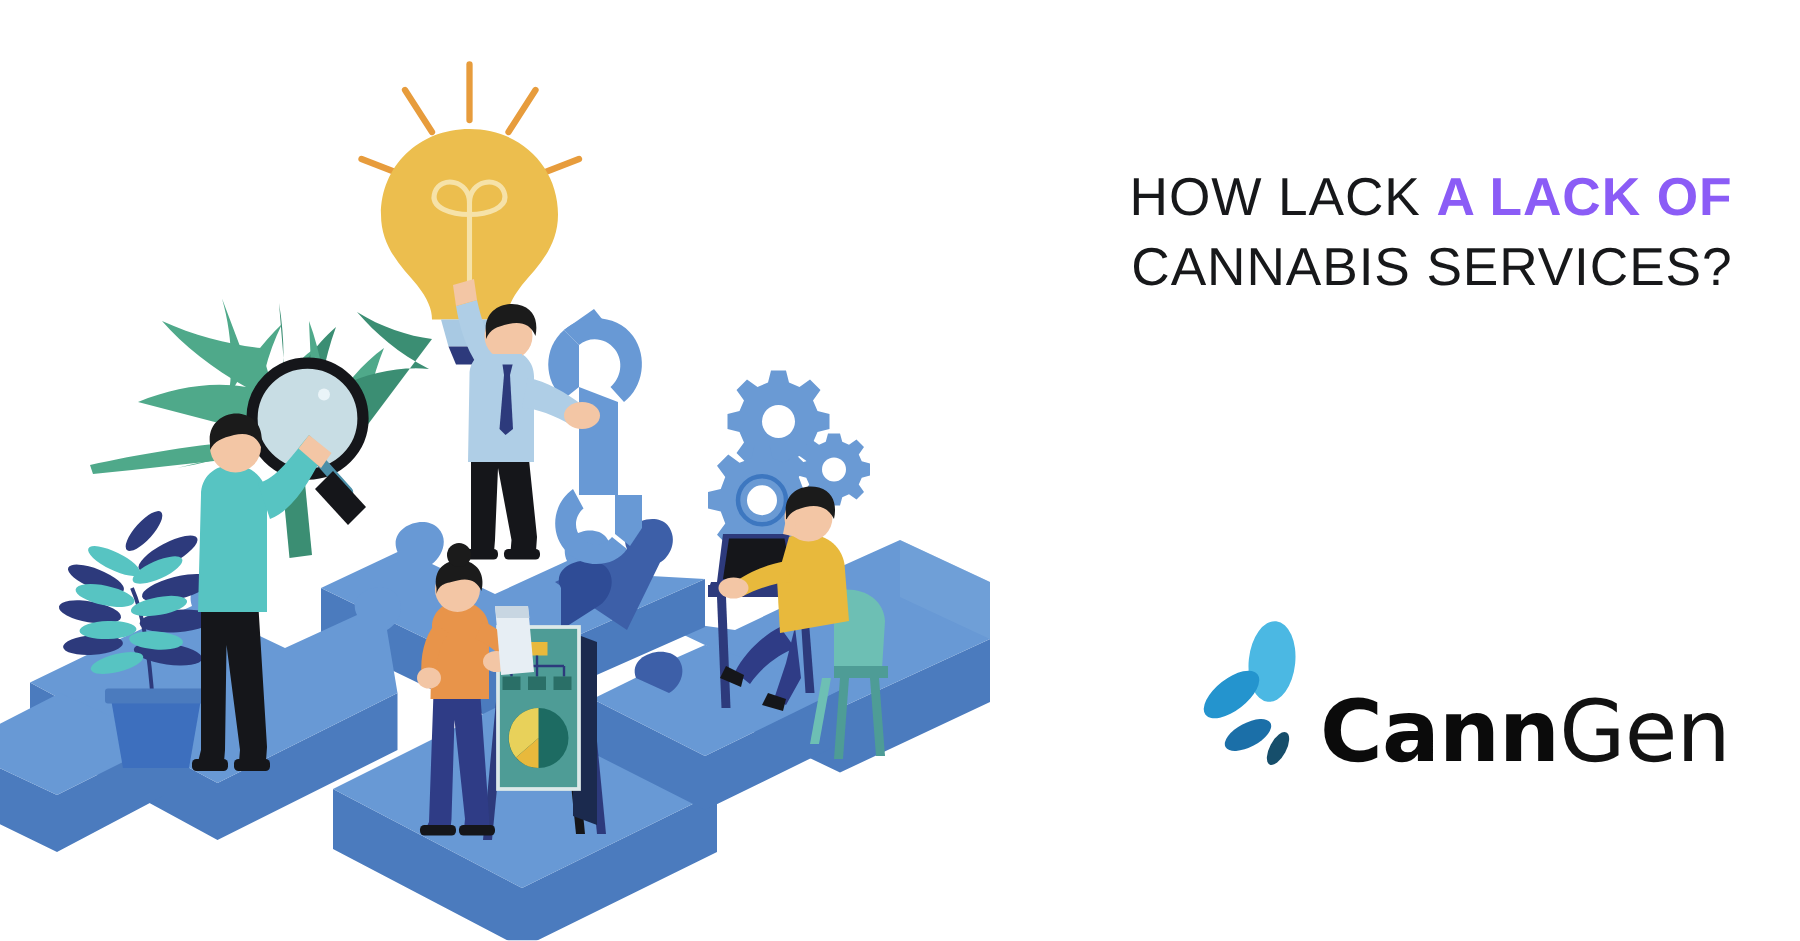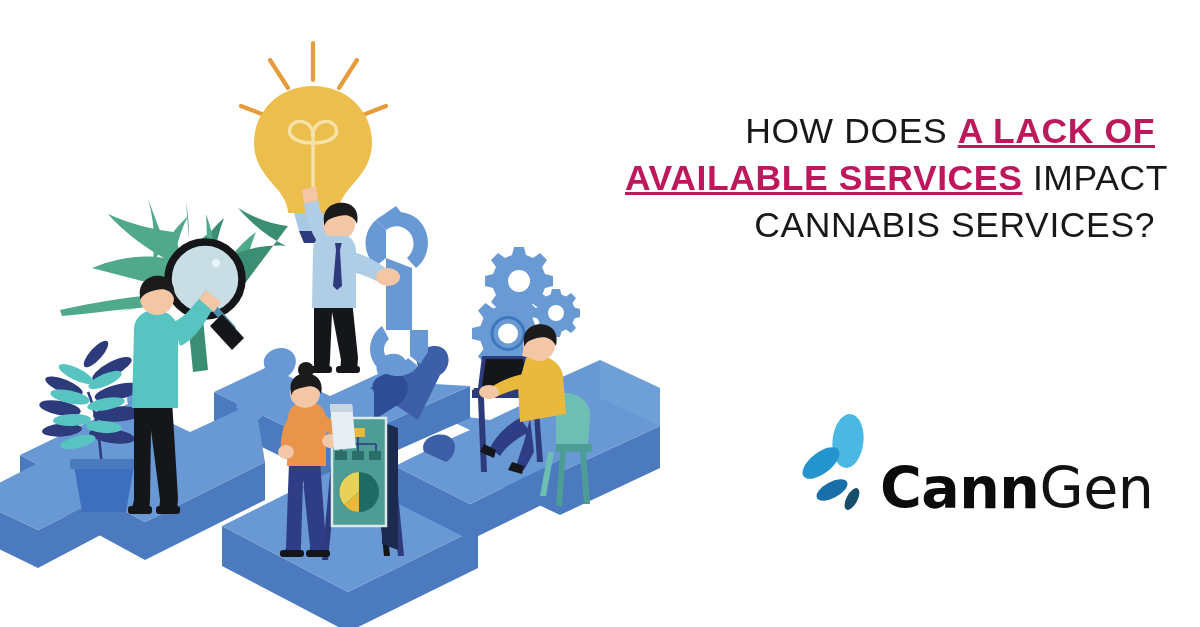--- a/index.html
+++ b/index.html
@@ -30,23 +30,22 @@
     top: 108px;
     width: 530px;
     text-align: right;
     font-size: 35.5px;
     line-height: 47px;
     letter-spacing: 0.6px;
     color: #17181a;
     font-weight: 400;
   }
   #headline .accent {
-    color: #be185d;
+    color: #8b5cf6;
     font-weight: 700;
-    text-decoration: underline;
   }
   #headline .line { display: block; white-space: nowrap; }
 
   
   #logo {
     position: absolute;
     left: 800px;
     top: 402px;
     width: 380px;
     height: 115px;
@@ -360,24 +359,21 @@
           <path d="M291 392 C288 378 300 371 311 374 C321 377 323 386 321 394 C318 387 312 385 305 387 C297 389 293 389 291 396 Z" fill="#1B1B1B"></path>
           <circle cx="306" cy="370" r="8" fill="#1B1B1B"></circle>
         </g>
 
       </g>
     </svg>
   </div>
 
   <div id="headline">
     <span class="line">
-      <span>HOW DOES </span><span class="accent">A LACK OF</span>
-    </span>
-    <span class="line">
-      <span class="accent">AVAILABLE SERVICES</span><span> IMPACT</span>
+      <span>HOW LACK </span><span class="accent">A LACK OF</span>
     </span>
     <span class="line">
       <span>CANNABIS SERVICES?</span>
     </span>
   </div>
 
   <div id="logo">
     <div id="logo-mark">
       <svg viewBox="0 0 78 110" xmlns="http://www.w3.org/2000/svg">
         <ellipse cx="48" cy="34" rx="15.5" ry="27" transform="rotate(6 48 34)" fill="#4BB8E3"></ellipse>

